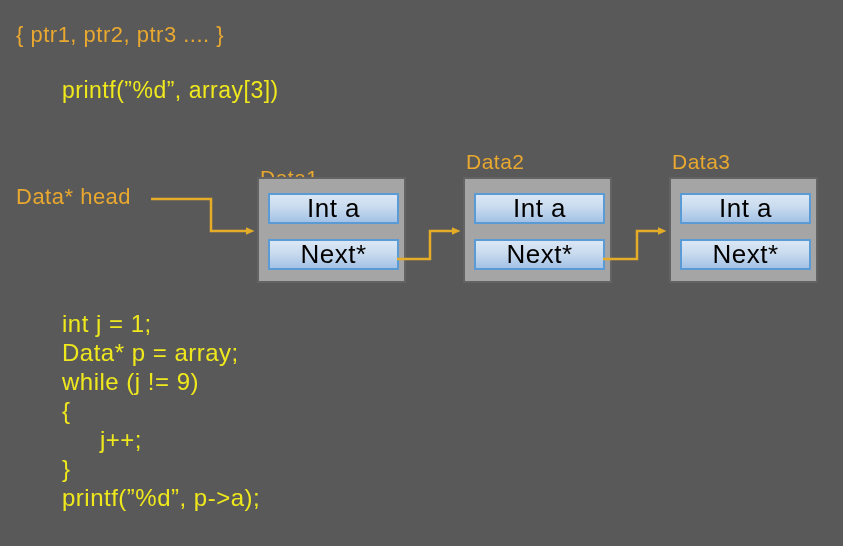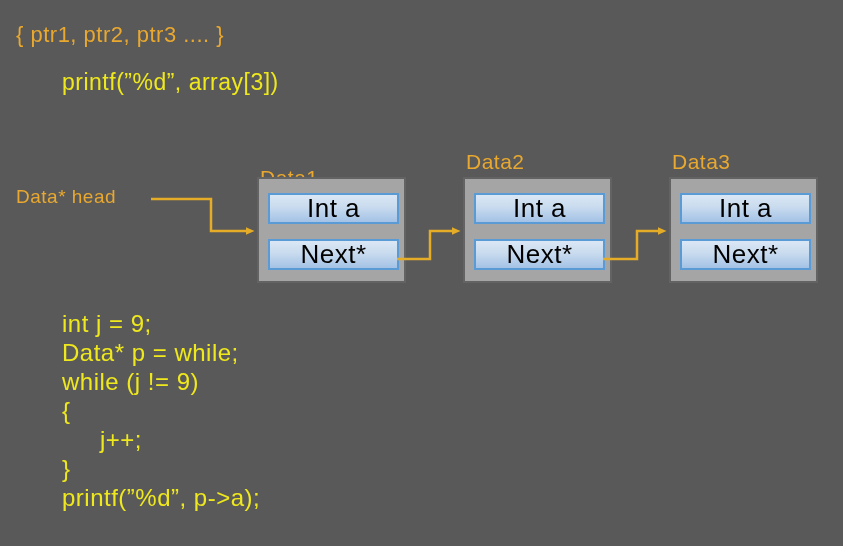--- a/index.html
+++ b/index.html
@@ -7,25 +7,25 @@
     width: 843px; height: 546px;
     background: #595959;
     font-family: "Liberation Sans", sans-serif;
     overflow: hidden;
     position: relative;
   }
   .canvas { position: absolute; left: 0; top: 12px; width: 843px; height: 546px; }
 
   .txt { position: absolute; white-space: pre; letter-spacing: 0.5px; }
   .amber { color: #E9A82F; }
-  .yellow { color: #EFE81D; }
+  .yellow { color: #EFE81D; margin-top: 8px; }
 
   .hdr-line1 { left: 16px; top: 8px;  font-size: 22px; line-height: 30px; }
   .hdr-line2 { left: 62px; top: 55px; font-size: 23px; line-height: 30px; }
-  .head-label { left: 16px; top: 170px; font-size: 19px; line-height: 30px; text-align: center; }
+  .head-label { left: 16px; top: 170px; font-size: 22px; line-height: 30px; text-align: center; }
 
   .node-title { position: absolute; top: 136px; font-size: 21px; line-height: 28px; color: #E9A82F; letter-spacing: 0.5px; }
   .nt1 { left: 260px; margin-top: 16px; } .nt2 { left: 466px; } .nt3 { left: 672px; }
 
   .node-box {
     position: absolute; top: 165px; width: 149px; height: 106px;
     background: #A5A5A5;
     border: 2px solid #636363;
     box-sizing: border-box;
   }
@@ -86,22 +86,22 @@
       <marker id="ah" markerWidth="10" markerHeight="9" refX="1.5" refY="4" orient="auto" markerUnits="userSpaceOnUse">
         <path d="M0,0 L9,4 L0,8 Z" fill="#E5AC28"></path>
       </marker>
     </defs>
     <polyline points="151,187 211,187 211,219 247,219" fill="none" stroke="#E5AC28" stroke-width="2.5" marker-end="url(#ah)"></polyline>
     <polyline points="397,247 430,247 430,219 453,219" fill="none" stroke="#E5AC28" stroke-width="2.5" marker-end="url(#ah)"></polyline>
     <polyline points="603,247 637,247 637,219 659,219" fill="none" stroke="#E5AC28" stroke-width="2.5" marker-end="url(#ah)"></polyline>
   </svg>
 
   <div class="code">
-    <div class="ln">int j = 9;</div>
-    <div class="ln">Data* p = while;</div>
+    <div class="ln">int j = 1;</div>
+    <div class="ln">Data* p = array;</div>
     <div class="ln">while (j != 9)</div>
     <div class="ln">{</div>
     <div class="ln ind">j++;</div>
     <div class="ln">}</div>
     <div class="ln">printf(”%d”, p-&gt;a);</div>
   </div>
 
 </div>
 
 </body></html>

